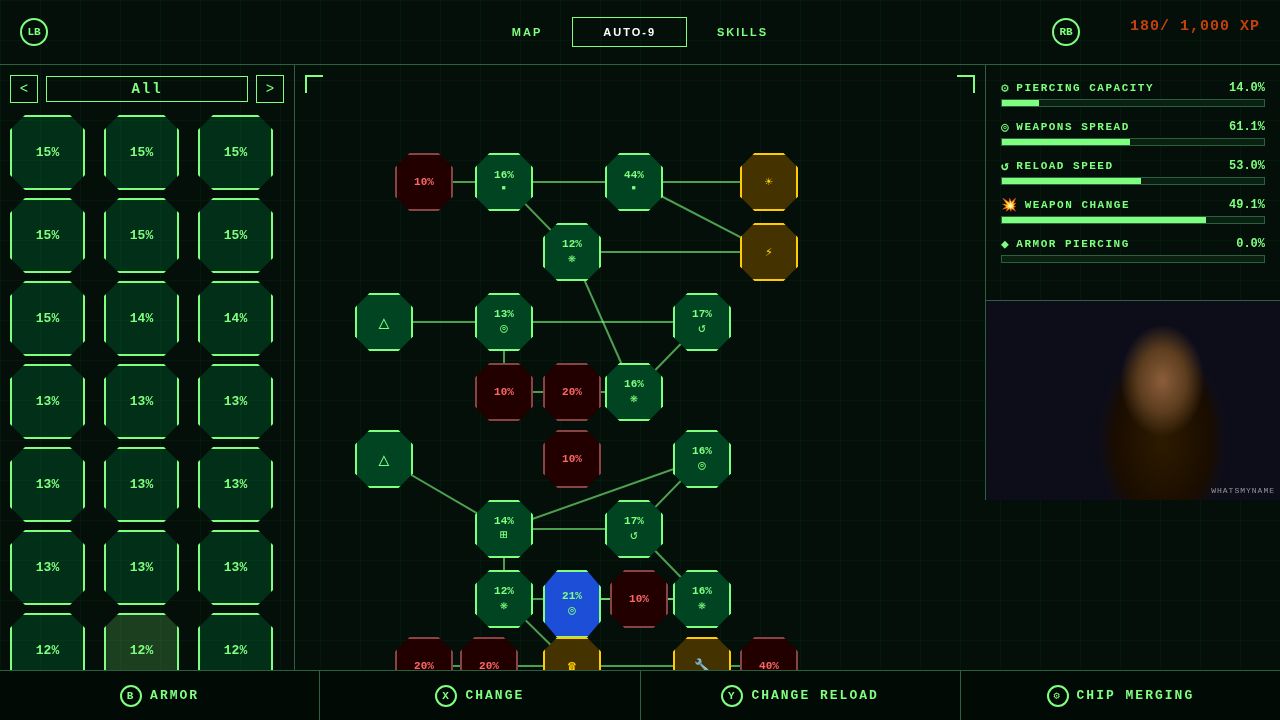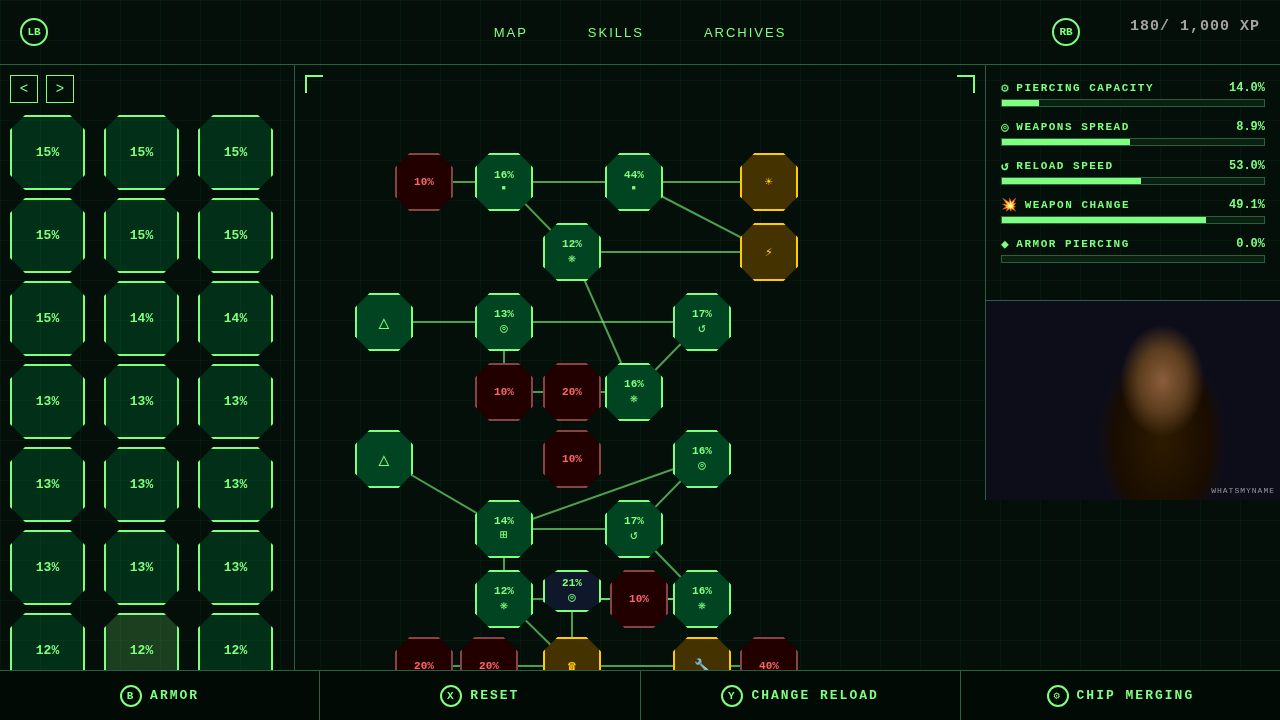--- a/index.html
+++ b/index.html
@@ -33,22 +33,22 @@
       right: 0;
       height: 65px;
       display: flex;
       align-items: center;
       justify-content: center;
       gap: 0;
       border-bottom: 1px solid #2a6040;
     }
     .nav-btn {
       color: #7fff7f;
-      font-size: 13px;
-      font-weight: normal;
+      font-size: 11px;
+      font-weight: bold;
       letter-spacing: 2px;
       padding: 8px 30px;
       cursor: pointer;
       border: none;
       background: transparent;
       text-transform: uppercase;
       position: relative;
     }
     .nav-btn.active {
       border: 1.5px solid #7fff7f;
@@ -62,21 +62,21 @@
       transform: translateX(-50%);
       width: 60%;
       height: 2px;
     }
     .nav-xp {
       position: absolute;
       right: 20px;
       top: 18px;
       font-size: 15px;
       font-weight: bold;
-      color: #a3a3a3;
+      color: #c2410c;
       letter-spacing: 1px;
     }
     .nav-lb {
       position: absolute;
       left: 20px;
       top: 18px;
       width: 28px;
       height: 28px;
       border: 2px solid #7fff7f;
       border-radius: 50%;
@@ -330,29 +330,30 @@
       flex-direction: column;
       cursor: pointer;
     }
   </style>
 </head>
 <body>
 
 <div class="top-nav">
   <div class="nav-lb">LB</div>
   <button class="nav-btn">MAP</button>
+  <button class="nav-btn active">AUTO-9</button>
   <button class="nav-btn">SKILLS</button>
-  <button class="nav-btn">ARCHIVES</button>
   <div class="nav-rb">RB</div>
   <div class="nav-xp">180/ 1,000 XP</div>
 </div>
 
 <div class="left-panel">
   <div class="filter-bar">
     <div class="filter-arrow">&lt;</div>
+    <div class="filter-label">All</div>
     <div class="filter-arrow">&gt;</div>
   </div>
   <div class="chips-grid" id="chips-container">
       <div class="chip chip-green">
         <span class="chip-label">15%</span>
       </div>
       <div class="chip chip-green">
         <span class="chip-label">15%</span>
       </div>
       <div class="chip chip-green">
@@ -582,21 +583,21 @@
       </div>
       <div class="node" style="left: 180px; top: 505px;">
         <div style="background:#004422; border: 2px solid #7fff7f; width:58px; height:58px; 
     clip-path: polygon(25% 0%, 75% 0%, 100% 25%, 100% 75%, 75% 100%, 25% 100%, 0% 75%, 0% 25%);
     display:flex; align-items:center; justify-content:center; flex-direction:column;">
           <span style="font-size:11px; font-weight:bold; color:#7fff7f;">12%</span>
           <span style="font-size:13px; color:#7fff7f;">❋</span>
         </div>
       </div>
       <div class="node" style="left: 248px; top: 505px;">
-        <div style="background:#0f172a; border: 2px solid #7fff7f; width:58px; height:42px; 
+        <div style="background:#1d4ed8; border: 2px solid #7fff7f; width:58px; height:68px; 
     clip-path: polygon(25% 0%, 75% 0%, 100% 25%, 100% 75%, 75% 100%, 25% 100%, 0% 75%, 0% 25%);
     display:flex; align-items:center; justify-content:center; flex-direction:column;">
           <span style="font-size:11px; font-weight:bold; color:#7fff7f;">21%</span>
           <span style="font-size:13px; color:#7fff7f;">◎</span>
         </div>
       </div>
       <div class="node" style="left: 315px; top: 505px;">
         <div style="background:#220000; border: 2px solid #884444; width:58px; height:58px; 
     clip-path: polygon(25% 0%, 75% 0%, 100% 25%, 100% 75%, 75% 100%, 25% 100%, 0% 75%, 0% 25%);
     display:flex; align-items:center; justify-content:center; flex-direction:column;">
@@ -661,21 +662,21 @@
     <div class="stat-bar-bg">
       <div class="stat-bar-fill" style="width:14%"></div>
     </div>
   </div>
     <div class="stat-row">
     <div class="stat-header">
       <div class="stat-name">
         <span class="stat-icon">◎</span>
         <span>WEAPONS SPREAD</span>
       </div>
-      <span class="stat-value">8.9%</span>
+      <span class="stat-value">61.1%</span>
     </div>
     <div class="stat-bar-bg">
       <div class="stat-bar-fill" style="width:49%"></div>
     </div>
   </div>
     <div class="stat-row">
     <div class="stat-header">
       <div class="stat-name">
         <span class="stat-icon">↺</span>
         <span>RELOAD SPEED</span>
@@ -719,21 +720,21 @@
   </div>
 </div>
 
 <div class="bottom-bar" id="bottom-bar">
     <div class="bottom-btn">
     <div class="btn-icon">B</div>
     <span>ARMOR</span>
   </div>
     <div class="bottom-btn">
     <div class="btn-icon">X</div>
-    <span>RESET</span>
+    <span>CHANGE</span>
   </div>
     <div class="bottom-btn">
     <div class="btn-icon">Y</div>
     <span>CHANGE RELOAD</span>
   </div>
     <div class="bottom-btn">
     <div class="btn-icon">⚙</div>
     <span>CHIP MERGING</span>
   </div>
   </div>

